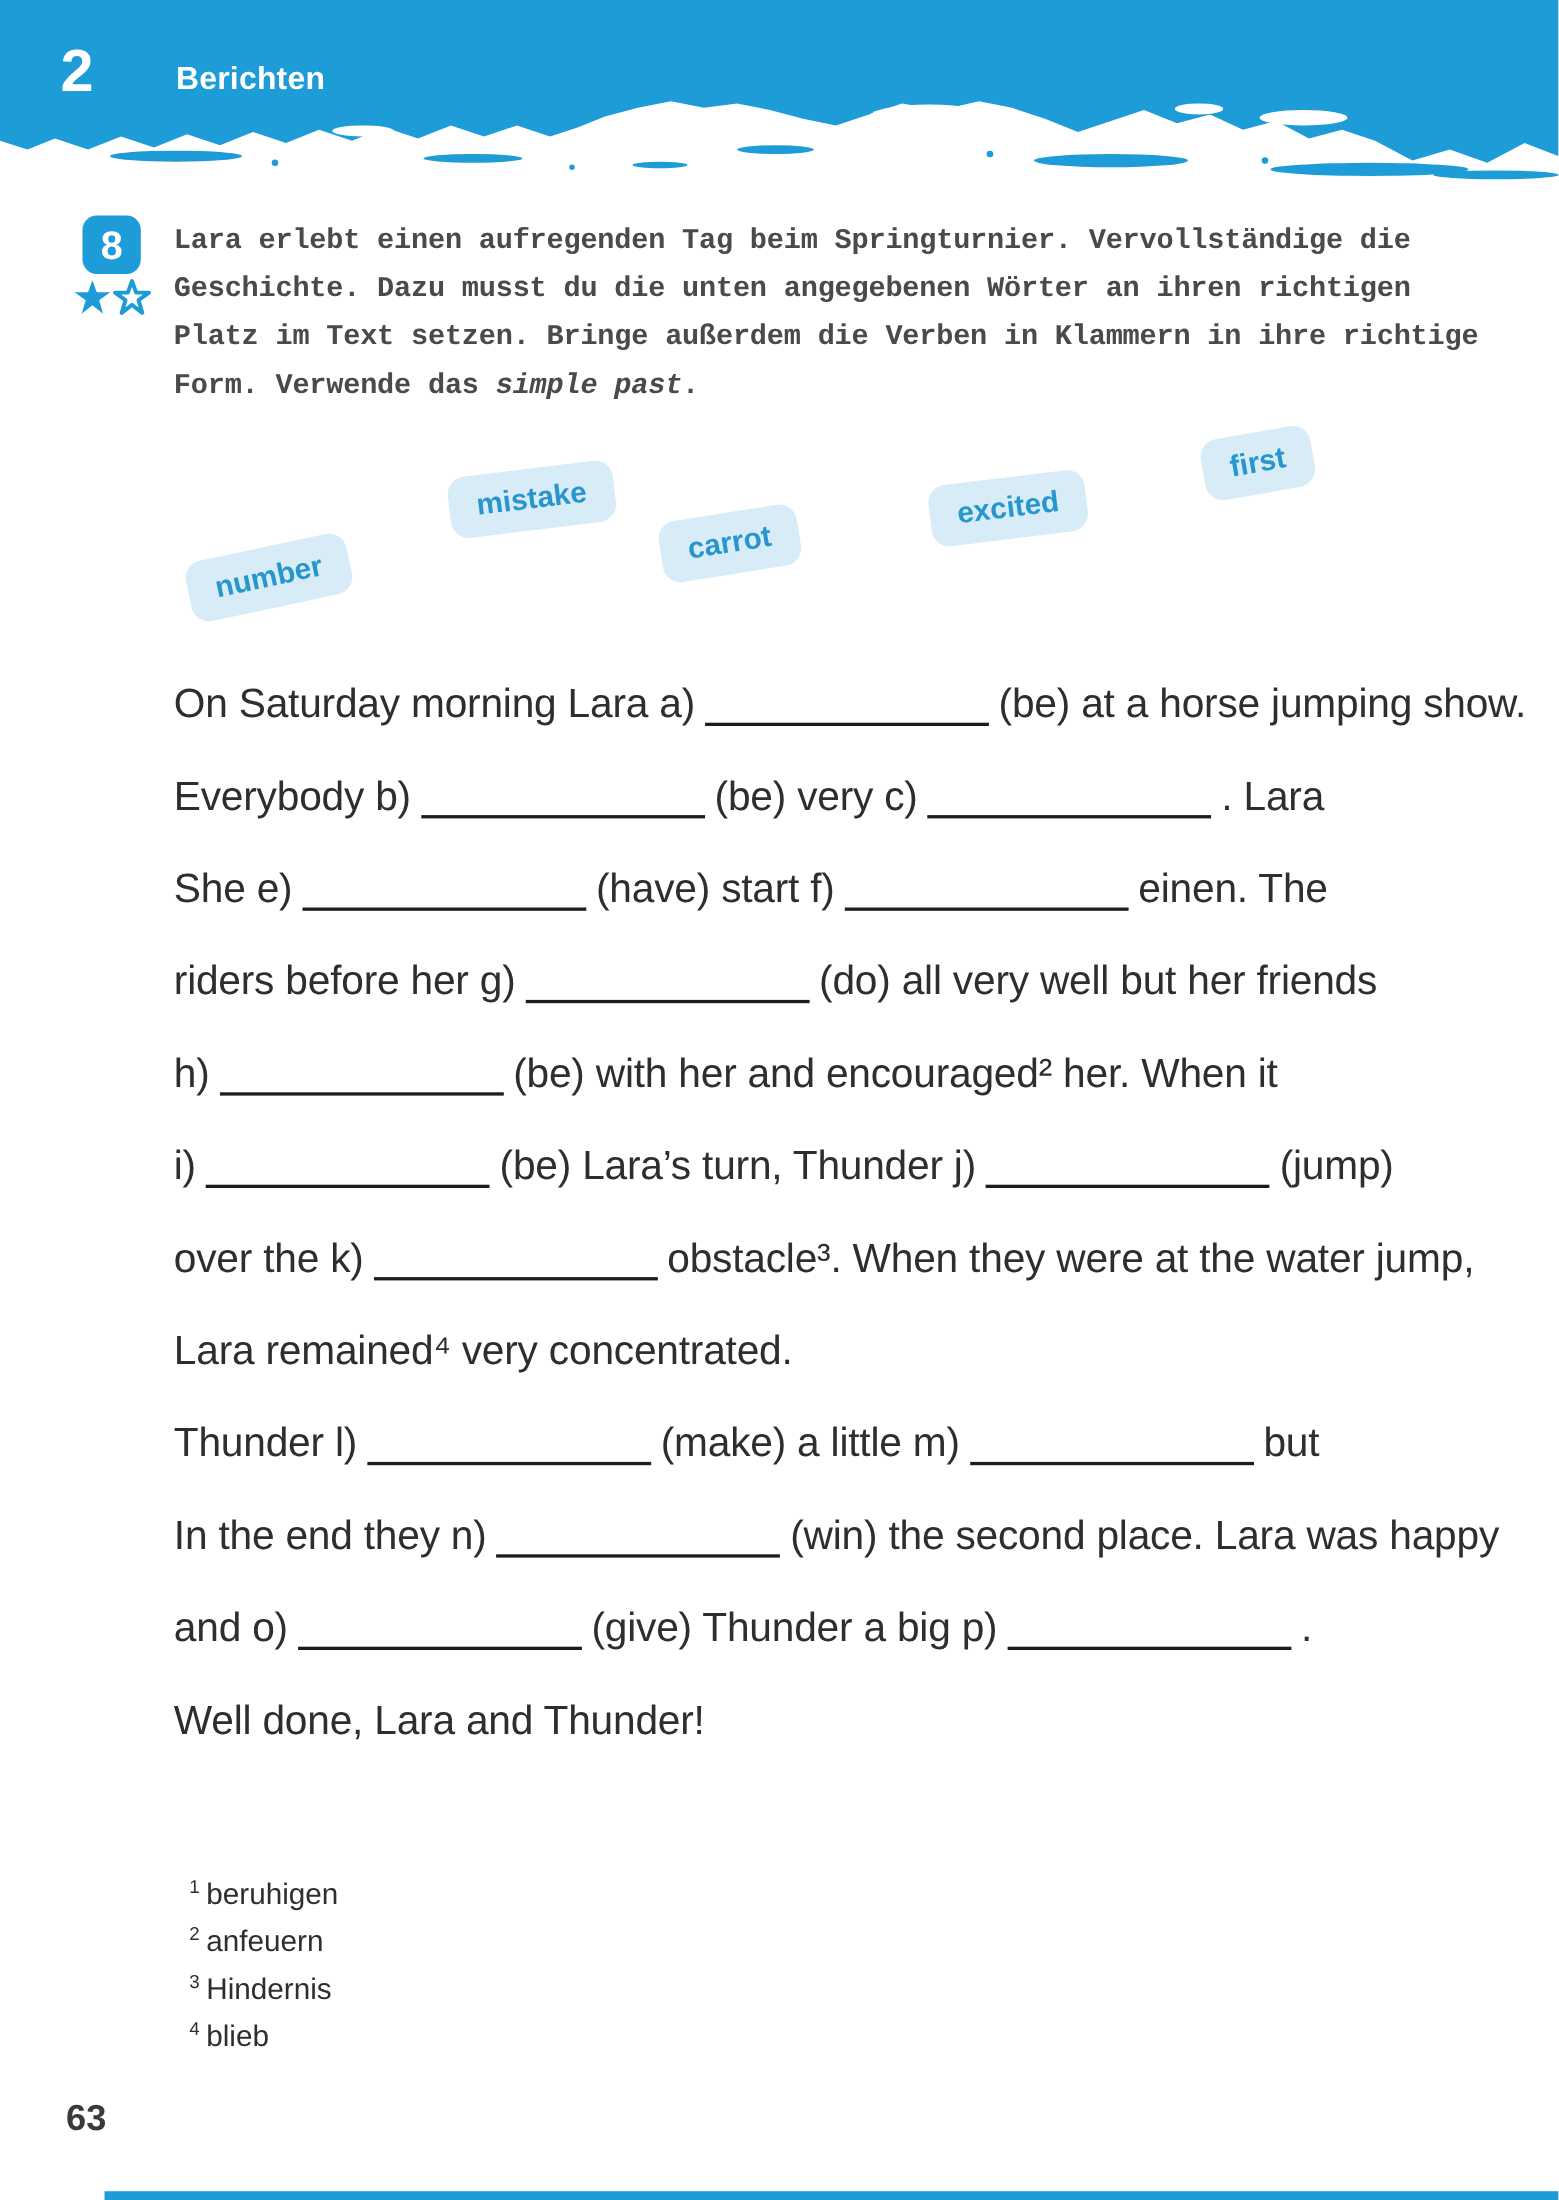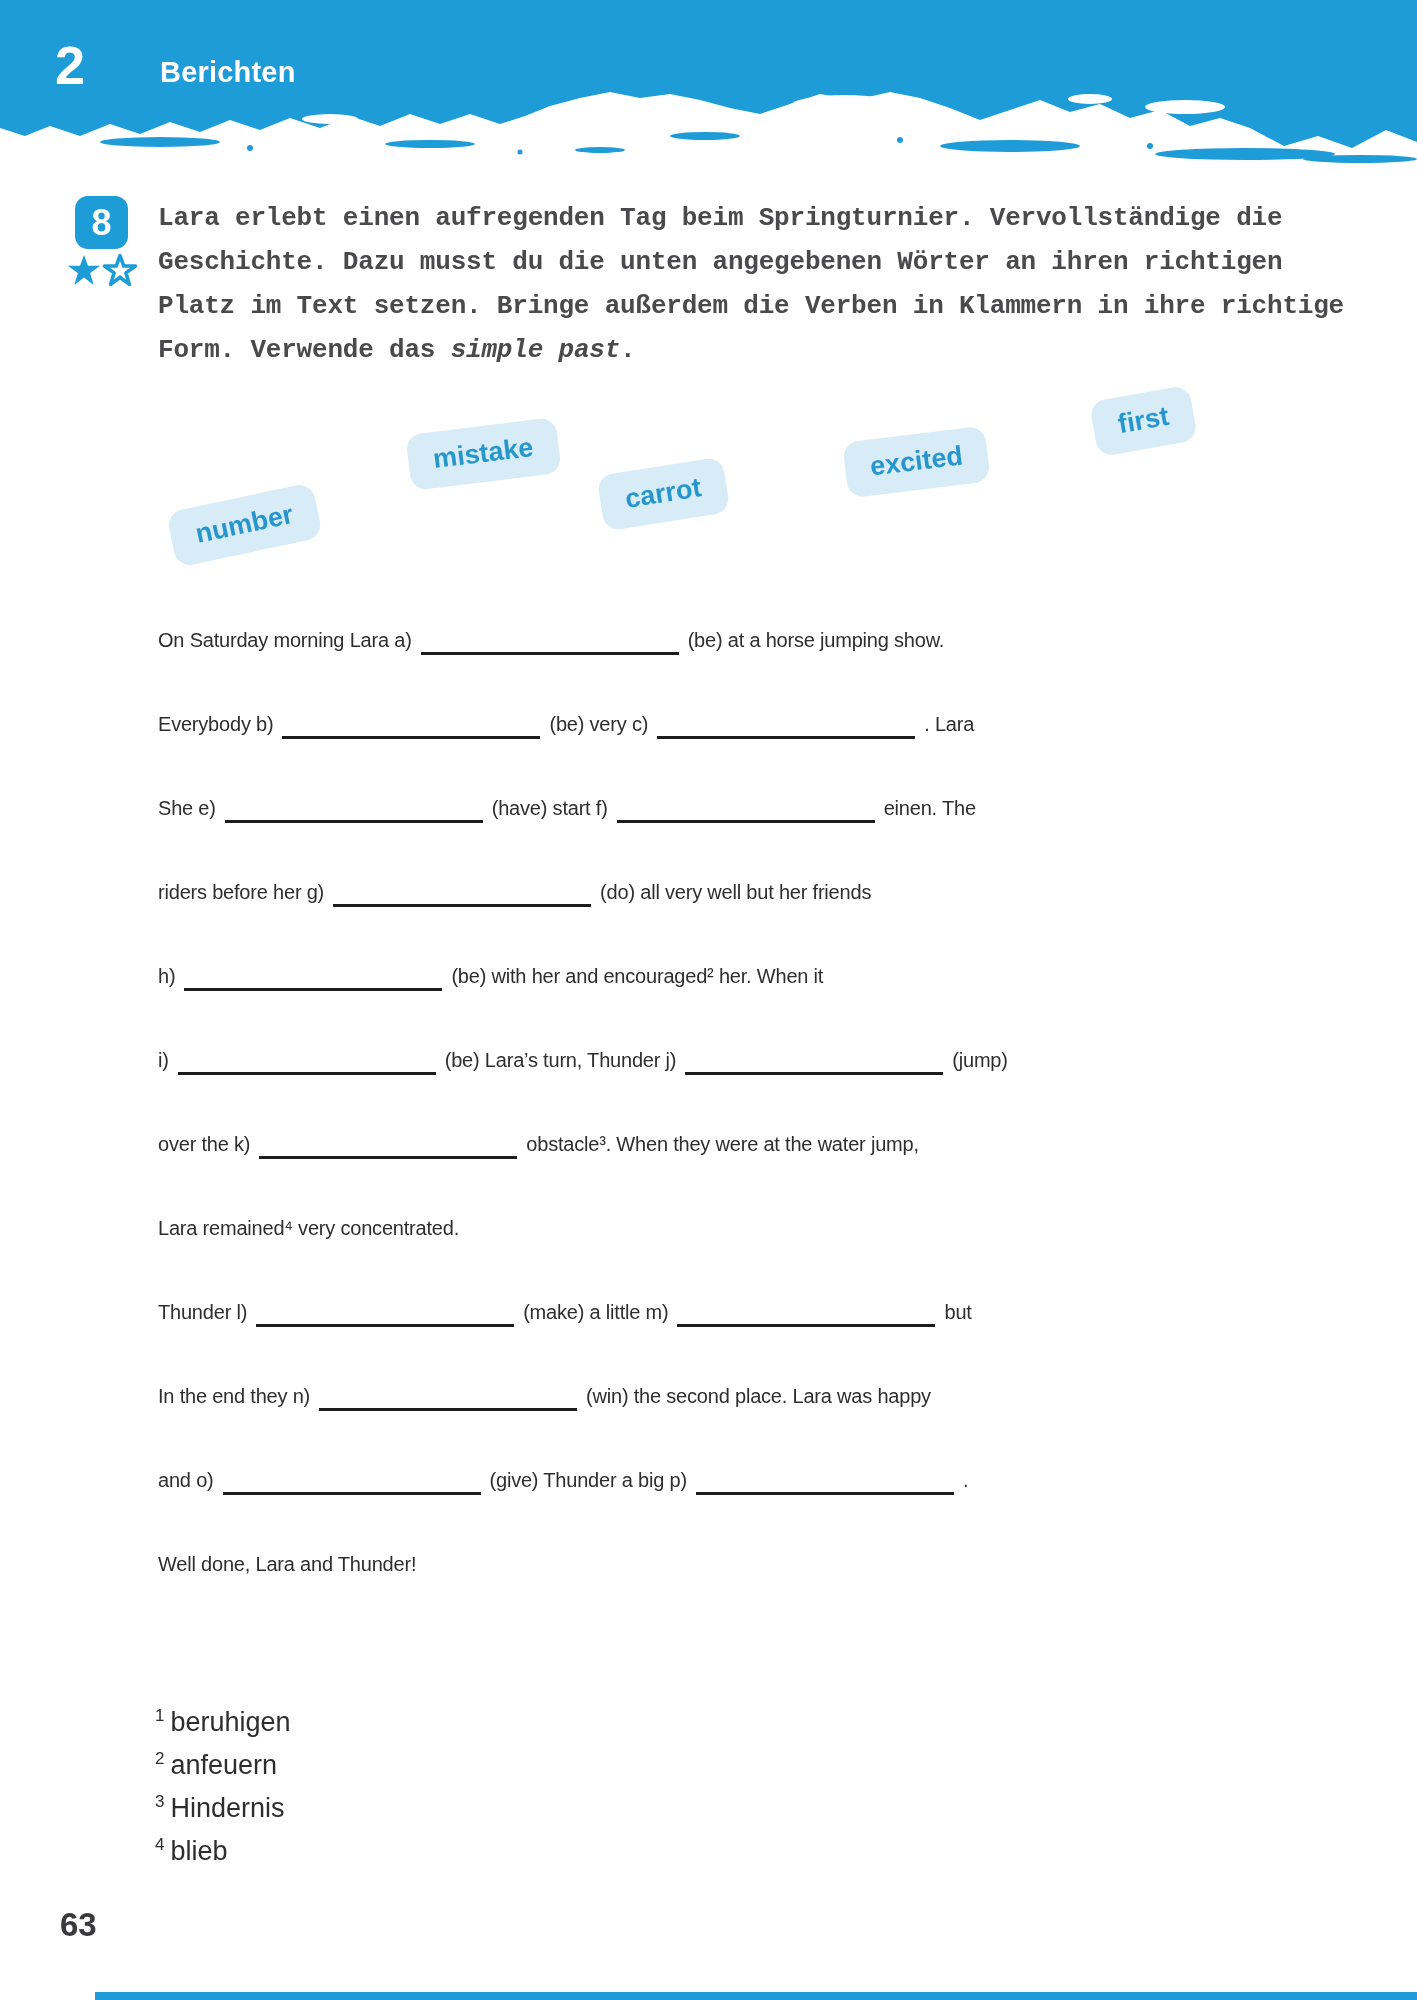--- a/index.html
+++ b/index.html
@@ -54,31 +54,31 @@
     line-height:1.1;white-space:nowrap;
   }
   .tile-0{left:170px;top:497px;transform:rotate(-12deg);}
   .tile-1{left:408px;top:426px;transform:rotate(-7deg);}
   .tile-2{left:600px;top:466px;transform:rotate(-9deg);}
   .tile-3{left:845px;top:434px;transform:rotate(-7deg);}
   .tile-4{left:1093px;top:393px;transform:rotate(-10deg);}
   
   .story-text{
     position:absolute;left:158px;top:620px;width:1110px;
-    font-size:20px;color:var(--body-text);letter-spacing:-0.2px;
+    font-size:37px;color:var(--body-text);letter-spacing:-0.2px;
   }
   .story-line{height:84px;line-height:40px;white-space:nowrap;}
   .blank{
     display:inline-block;width:258px;height:34px;
     border-bottom:3px solid var(--blank-line);
     margin:0 9px;vertical-align:-8px;
   }
   
   .footnotes{
-    position:absolute;left:155px;top:1698px;
+    position:absolute;left:172px;top:1698px;
     font-size:27px;color:var(--body-text);
   }
   .footnote{height:43px;line-height:36px;}
   .footnote sup{font-size:17px;margin-right:6px;}
   
   .page-number{
     position:absolute;left:60px;top:1906px;
     font-size:33px;font-weight:700;color:#3a3a3c;
   }
   .bottom-bar{

